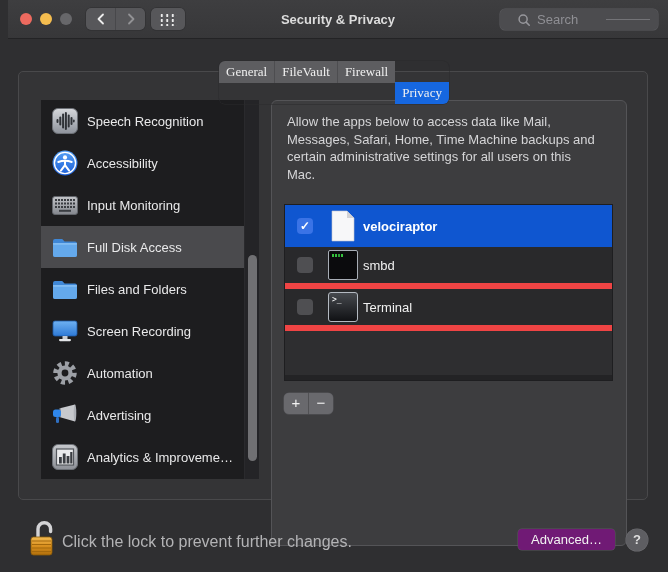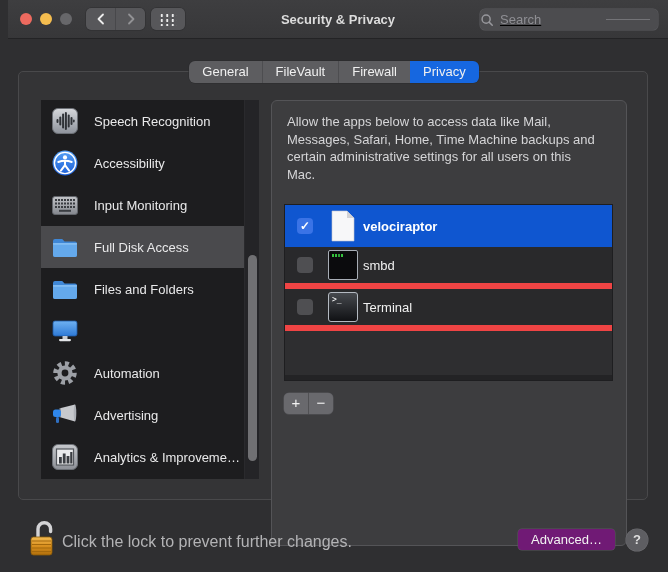--- a/index.html
+++ b/index.html
@@ -19,47 +19,47 @@
   .nav-btn{width:29px;height:22px;display:flex;align-items:center;justify-content:center;}
   .nav-btn + .nav-btn{border-left:1px solid #48484b;}
   .grid-btn{position:absolute;left:143px;top:8px;width:34px;height:22px;background:#57575a;
             border-radius:5px;display:flex;align-items:center;justify-content:center;
             box-shadow:0 0 0 0.5px #2c2c2e;}
   .dots{width:18px;height:13px;
         background-image:radial-gradient(circle,#ececec 1.1px,transparent 1.4px);
         background-size:5.5px 5px;}
   .tb-title{position:absolute;left:0;right:0;top:0;height:38px;display:flex;align-items:center;
             justify-content:center;color:#dcdcdc;font-size:13px;font-weight:700;pointer-events:none;}
-  .search{position:absolute;right:10px;top:9px;width:178px;height:21px;background:#4c4c4f;
-          border-radius:5px;display:flex;align-items:center;padding:0 0;box-sizing:border-box;
-          box-shadow:0 0 0 0.5px #5a5a5e;text-decoration:underline;}
+  .search{position:absolute;right:10px;top:9px;width:158px;height:21px;background:#4c4c4f;
+          border-radius:5px;display:flex;align-items:center;padding:0 17px;box-sizing:border-box;
+          box-shadow:0 0 0 0.5px #5a5a5e;}
   .search input{flex:1;min-width:0;background:transparent;border:none;outline:none;color:#ddd;
                 font-size:13px;font-family:"Liberation Sans",sans-serif;margin-left:4px;}
   .search input::placeholder{color:#8f8f94;}
   .search-line{position:absolute;right:8px;top:10px;width:44px;height:1px;background:#737377;}
 
   
   .tabs{position:absolute;top:61px;left:0;right:0;display:flex;justify-content:center;z-index:3;}
   .tab-control{display:flex;border-radius:6px;overflow:hidden;box-shadow:0 0 0 0.5px #2a2a2c;}
-  .tab{height:22px;line-height:22px;padding:0 13px;font-size:13px;color:#f0f0f0;
-       background:#5d5d60;cursor:default;}
+  .tab{height:22px;line-height:22px;padding:0 7px;font-size:13px;color:#f0f0f0;
+       background:#5d5d60;cursor:default;font-family:Liberation Serif, serif;}
   .tab.div-r{border-right:1px solid #4d4d50;}
-  .tab.selected{background:#1667e0;}
+  .tab.selected{background:#1667e0;margin-top:21px;}
 
   
   .content{position:absolute;left:18px;top:71px;width:630px;height:429px;background:#343436;
            border:1px solid #49494b;border-radius:5px;box-sizing:border-box;}
 
   
   .sidebar{position:absolute;left:22px;top:28px;width:218px;height:379px;background:#1d1d1f;}
   .side-rows{position:absolute;left:0;top:0;width:203px;}
   .side-row{height:42px;display:flex;align-items:center;}
   .side-row.selected{background:#4a4a4d;}
   .side-icon{width:30px;margin-left:9px;display:flex;justify-content:center;align-items:center;flex:none;}
-  .side-label{margin-left:14px;font-size:13px;color:#e9e9ea;white-space:nowrap;}
+  .side-label{margin-left:7px;font-size:13px;color:#e9e9ea;white-space:nowrap;}
   .scroll-track{position:absolute;right:0;top:0;width:15px;height:100%;background:#242427;
                 border-left:1px solid #2a2a2d;box-sizing:border-box;}
   .scroll-thumb{position:absolute;right:2.5px;top:155px;width:9px;height:206px;background:#707073;
                 border-radius:5px;}
 
   
   .panel{position:absolute;left:252px;top:28px;width:356px;height:446px;background:#3d3d3f;
          border:1px solid #545457;border-radius:6px;box-sizing:border-box;}
   .desc{margin:12px 14px 0 15px;width:312px;font-size:13px;line-height:17.5px;color:#d5d5d7;}
   .app-list{position:absolute;left:12px;top:103px;width:329px;height:177px;background:#2e2e30;
@@ -264,20 +264,21 @@
                   <linearGradient id="g4" x1="0" y1="0" x2="0" y2="1">
                     <stop offset="0" stop-color="#6fb1f2"></stop>
                     <stop offset="1" stop-color="#2e7ad6"></stop>
                   </linearGradient>
                 </defs>
                 <rect x="1" y="1" width="24" height="15" rx="2" fill="url(#g4)" stroke="#1e5aa8" stroke-width="0.8"></rect>
                 <rect x="10.5" y="16" width="5" height="3" fill="#c9cdd2"></rect>
                 <rect x="7" y="19" width="12" height="2.2" rx="1.1" fill="#e4e6e9"></rect>
               </svg>
           </span>
+          <span class="side-label">Screen Recording</span>
         </div>
 
         <div class="side-row">
           <span class="side-icon">
             <svg width="26" height="26" viewBox="0 0 26 26">
                 <circle cx="13" cy="13" r="9" fill="none" stroke="#9da0a6" stroke-width="5.5" stroke-dasharray="3.8 3.2"></circle>
                 <circle cx="13" cy="13" r="7.6" fill="#9da0a6"></circle>
                 <circle cx="13" cy="13" r="3.4" fill="#1d1d1f"></circle>
               </svg>
           </span>

